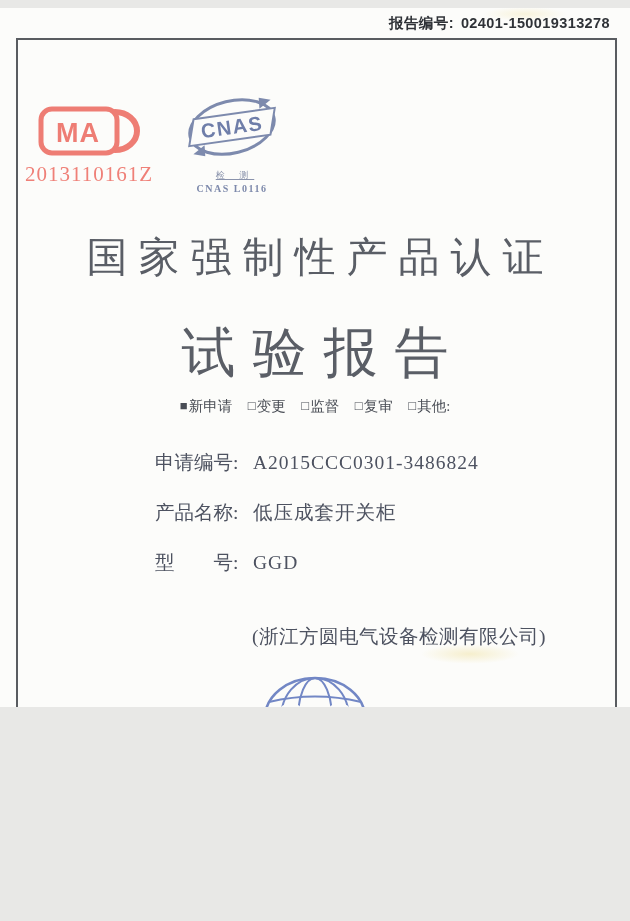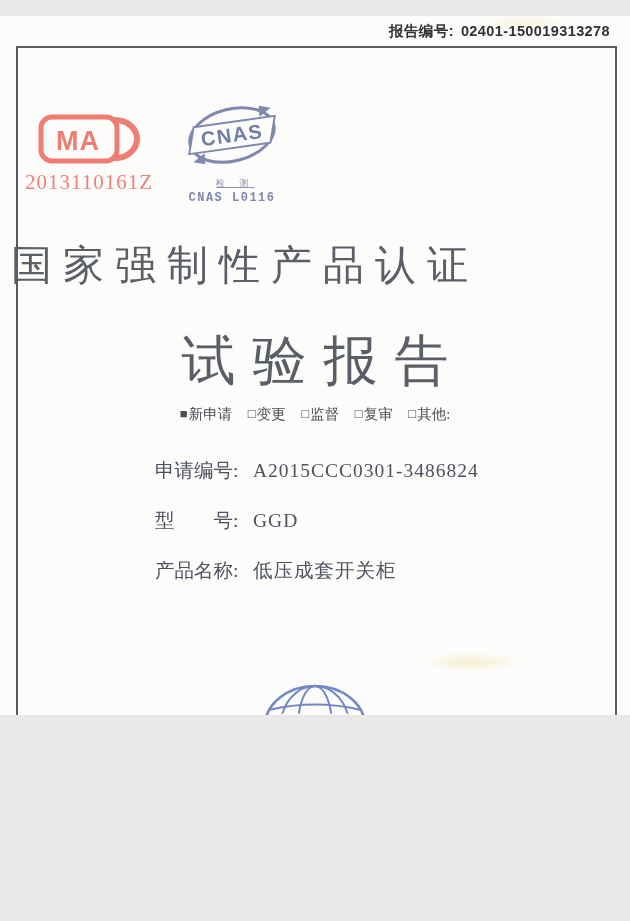--- a/index.html
+++ b/index.html
@@ -1,17 +1,17 @@
 <!DOCTYPE html>
 <html><head>
 <meta charset="utf-8">
 <style>
   html,body{margin:0;padding:0;background:#e8e8e6;}
   .page{
-    position:relative;width:630px;height:699px;margin:16px auto;
+    position:relative;width:630px;height:699px;margin:8px auto;
     background:
       radial-gradient(ellipse 70px 14px at 470px 646px, rgba(238,222,150,.45), transparent 70%),
       radial-gradient(ellipse 60px 10px at 525px 6px, rgba(238,222,150,.30), transparent 70%),
       #fcfcfa;
     overflow:hidden;
     font-family:"Liberation Serif", serif;
     color:#4d5260;
   }
   .report-no{
     position:absolute;top:6px;right:20px;
@@ -31,26 +31,26 @@
     font-family:"Liberation Serif", serif;white-space:nowrap;
   }
   
   .cnas{position:absolute;left:182px;top:85px;width:100px;text-align:center;}
   .cnas-caption{
     margin-top:0;font-size:9px;color:#8a93ac;letter-spacing:6px;text-indent:6px;
     font-family:"Liberation Sans", sans-serif;
     text-decoration:underline;
   }
   .cnas-no{
-    margin-top:1px;font-size:12px;font-weight:600;color:#7d89ab;letter-spacing:1.5px;
-    font-family:Liberation Mono, monospace;white-space:nowrap;
+    margin-top:1px;font-size:10px;font-weight:600;color:#7d89ab;letter-spacing:1.5px;
+    font-family:Liberation Serif, serif;white-space:nowrap;
   }
   
   .doc-title{
-    position:absolute;top:222px;left:0;width:100%;
+    position:absolute;top:222px;left:0;width:100%;text-align:center;
     font-size:41px;font-weight:500;color:#5a5e66;letter-spacing:11px;text-indent:11px;
     white-space:nowrap;
   }
   .doc-subtitle{
     position:absolute;top:309px;left:0;width:100%;text-align:center;
     font-size:54px;font-weight:500;color:#5a5e66;letter-spacing:17px;text-indent:17px;
     white-space:nowrap;
   }
   
   .apptype{
@@ -119,26 +119,27 @@
     <span class="item"><span class="box">□</span><span>监督</span></span>
     <span class="item"><span class="box">□</span><span>复审</span></span>
     <span class="item"><span class="box">□</span><span>其他:</span></span>
   </div>
 
   <div class="fields">
     <div class="frow">
       <span class="lbl">申请编号:</span><span class="val">A2015CCC0301-3486824</span>
     </div>
     <div class="frow">
+      <span class="lbl">产品名称:</span><span class="val">低压成套开关柜</span>
+    </div>
+    <div class="frow">
       <span class="lbl">型　　号:</span><span class="val">GGD</span>
     </div>
-    <div class="frow">
-      <span class="lbl">产品名称:</span><span class="val">低压成套开关柜</span>
-    </div>
   </div>
+  <div class="lab-line2">(浙江方圆电气设备检测有限公司)</div>
 
   <div class="cqc">
     <svg width="106" height="86" viewBox="0 0 106 86">
       <ellipse cx="53" cy="43" rx="50" ry="40" fill="none" stroke="#7287c5" stroke-width="2.6"></ellipse>
       <ellipse cx="53" cy="43" rx="34" ry="40" fill="none" stroke="#7287c5" stroke-width="2"></ellipse>
       <ellipse cx="53" cy="43" rx="17" ry="40" fill="none" stroke="#7287c5" stroke-width="2"></ellipse>
       <path d="M 7 27 Q 53 16 99 27" fill="none" stroke="#7287c5" stroke-width="2"></path>
       <path d="M 7 59 Q 53 70 99 59" fill="none" stroke="#7287c5" stroke-width="2"></path>
       <path d="M 3 43 L 103 43" fill="none" stroke="#7287c5" stroke-width="2"></path>
       <text x="53" y="54" text-anchor="middle" font-size="31" font-weight="800" fill="#7287c5" stroke="#fcfcfa" stroke-width="7" paint-order="stroke" letter-spacing="1">CQC</text>

